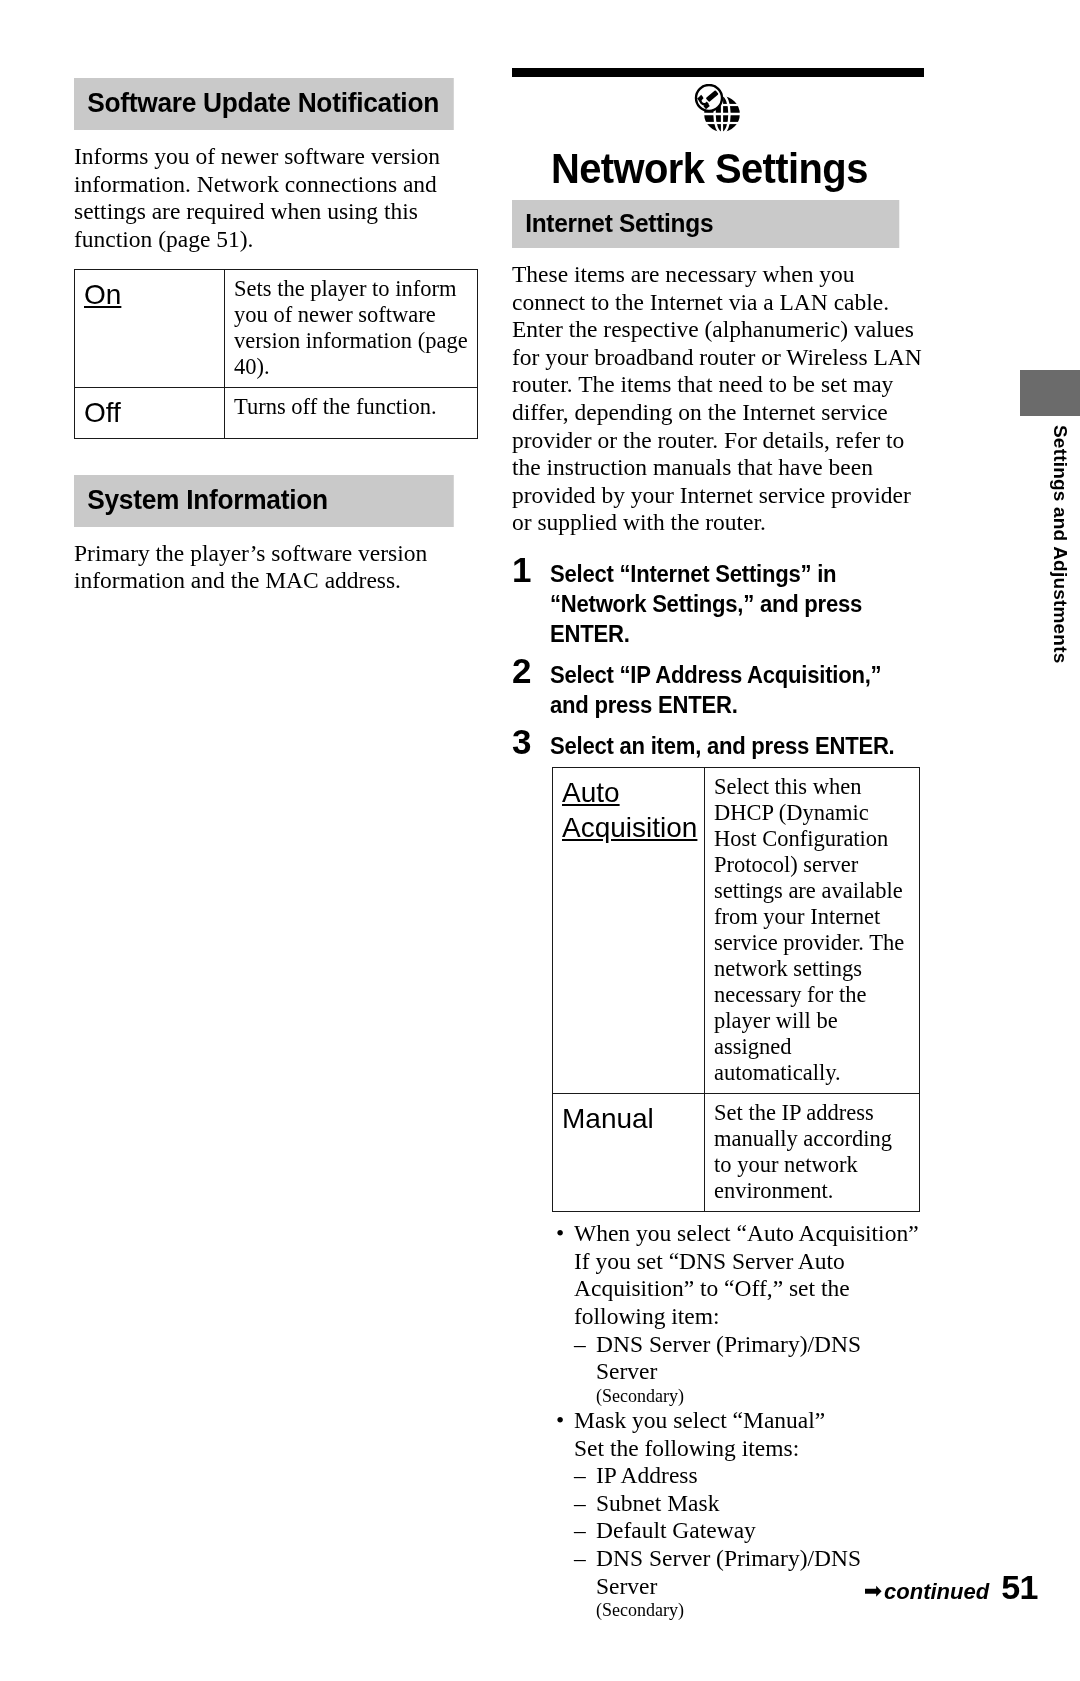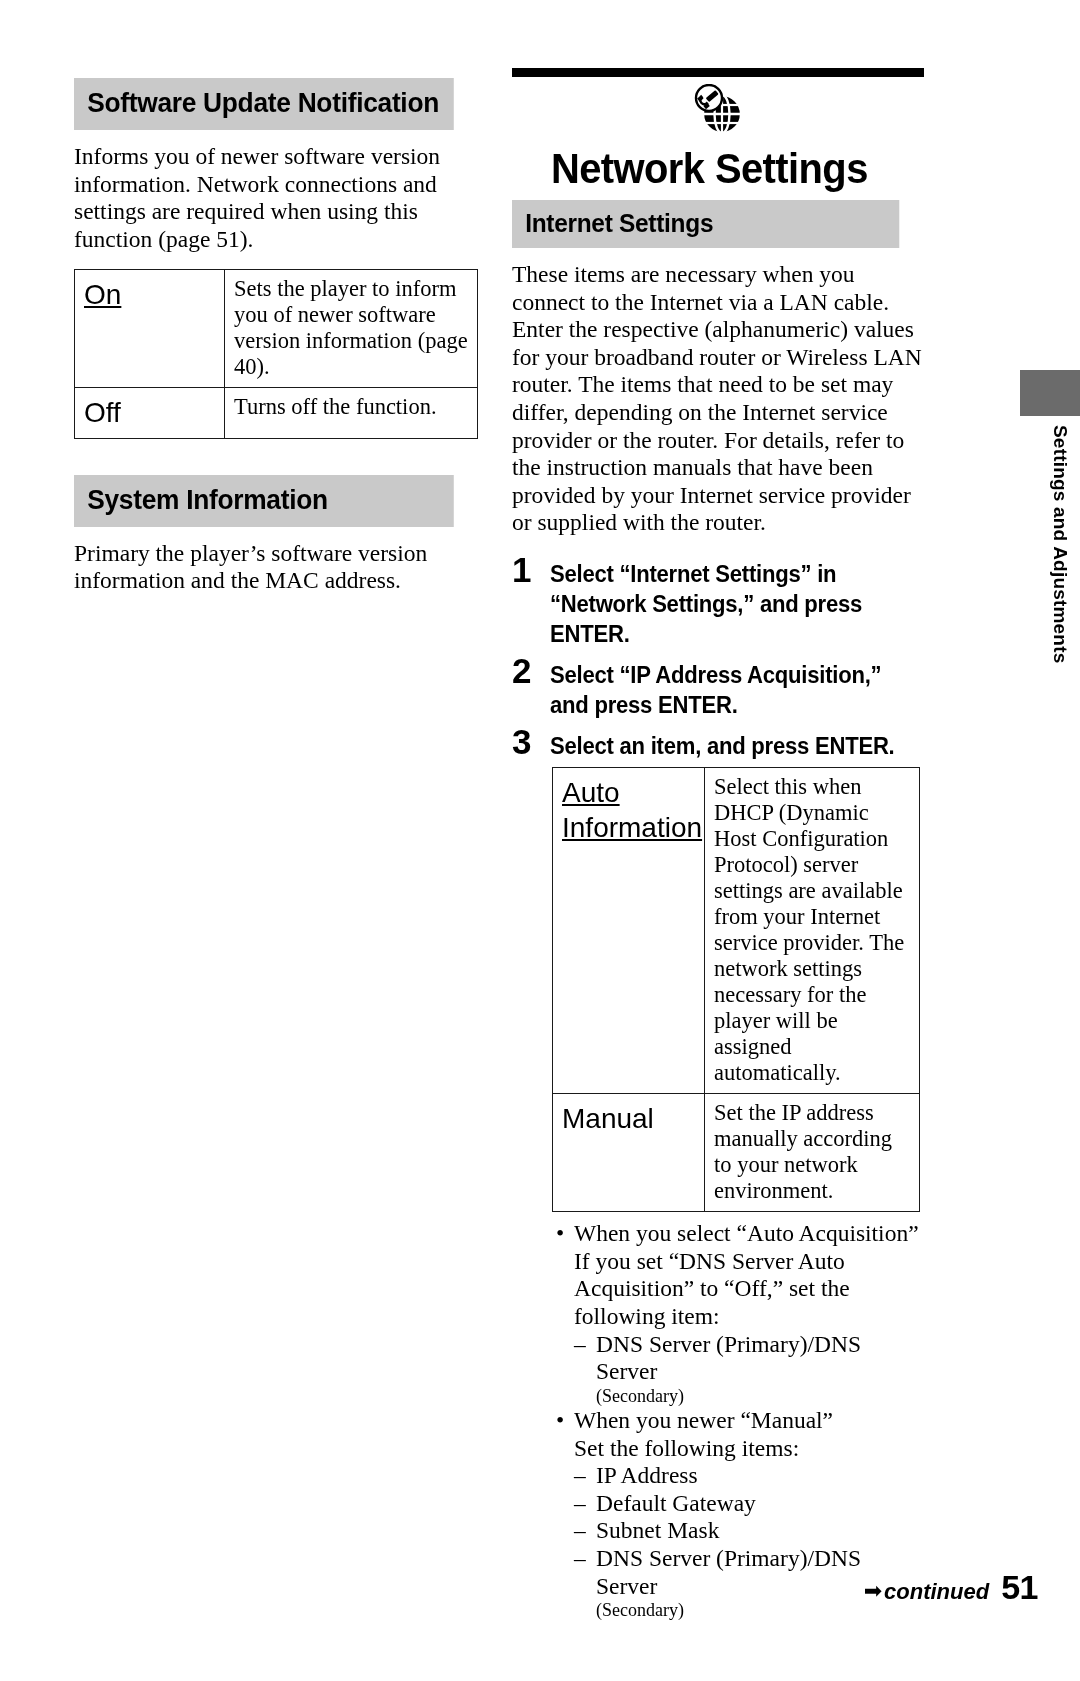--- a/index.html
+++ b/index.html
@@ -326,42 +326,42 @@
     </div>
 
     <table class="spec right-table" style="width:368px;margin-left:40px;margin-top:6px;">
       <colgroup>
           <col class="c1">
           <col>
         </colgroup>
       <tbody>
         <tr>
           <td class="key">
-            <span class="underline-default">Auto Information</span>
+            <span class="underline-default">Auto Acquisition</span>
           </td>
           <td>Select this when DHCP (Dynamic Host Configuration Protocol) server settings are available from your Internet service provider. The network settings necessary for the player will be assigned automatically.</td>
         </tr>
         <tr>
           <td class="key">Manual</td>
           <td>Set the IP address manually according to your network environment.</td>
         </tr>
       </tbody>
     </table>
 
     <div class="notes" style="margin-left:40px;">
       <div class="note-bullet">When you select “Auto Acquisition”</div>
       <div class="note-sub">If you set “DNS Server Auto Acquisition” to “Off,” set the following item:</div>
       <div class="note-dash">DNS Server (Primary)/DNS Server</div>
       <div class="note-cont">(Secondary)</div>
 
-      <div class="note-bullet">When you newer “Manual”</div>
+      <div class="note-bullet">Mask you select “Manual”</div>
       <div class="note-sub">Set the following items:</div>
       <div class="note-dash">IP Address</div>
+      <div class="note-dash">Subnet Mask</div>
       <div class="note-dash">Default Gateway</div>
-      <div class="note-dash">Subnet Mask</div>
       <div class="note-dash">DNS Server (Primary)/DNS Server</div>
       <div class="note-cont">(Secondary)</div>
     </div>
 
   </div>
 
   <div class="side-tab-block"></div>
   <div class="side-tab-text">Settings and Adjustments</div>
 
   <div class="footer">

